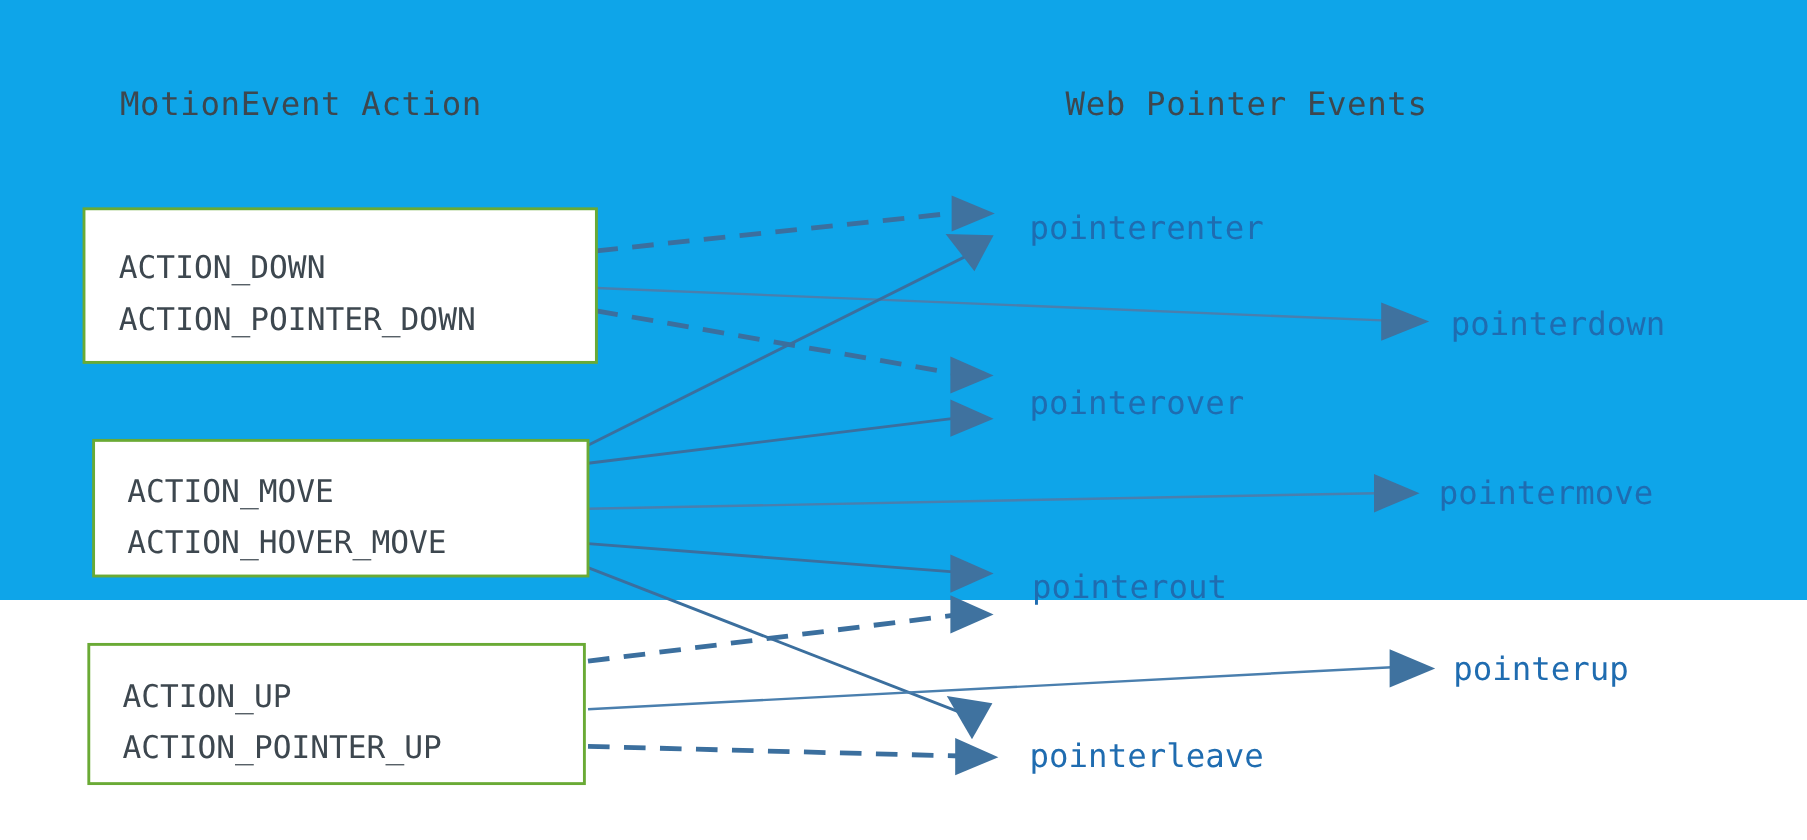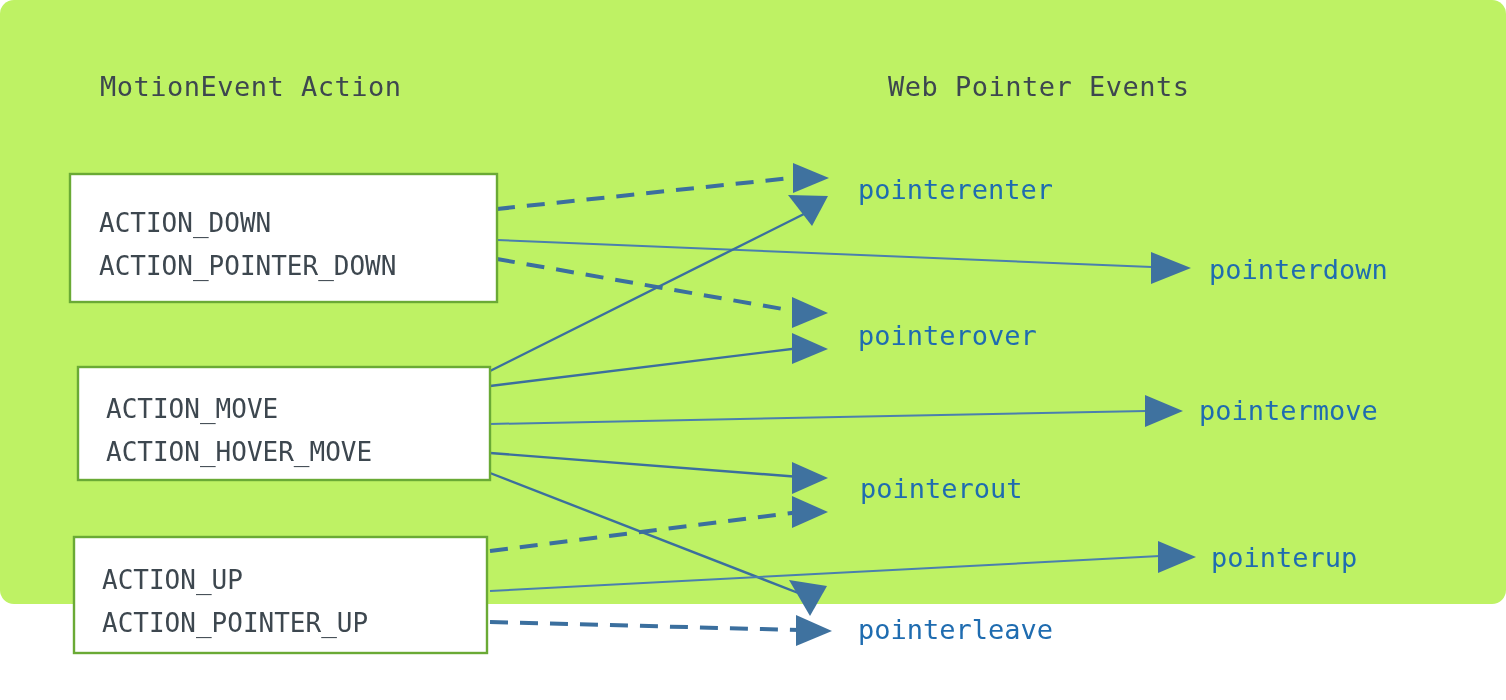--- a/index.html
+++ b/index.html
@@ -9,23 +9,22 @@
   }
   body {
     width: 1506px;
     height: 700px;
     font-family: "DejaVu Sans Mono", "Liberation Mono", monospace;
     overflow: hidden;
   }
   #diagram-root {
     position: relative;
     width: 1506px;
-    height: 604px;
-    background: #bef264;
-    border-radius: 14px;
+    height: 500px;
+    background: #0ea5e9;
   }
   svg.canvas {
     position: absolute;
     inset: 0;
     width: 1506px;
     height: 700px;
   }
   .col-title {
     font-family: "DejaVu Sans Mono", "Liberation Mono", monospace;
     font-size: 27px;

